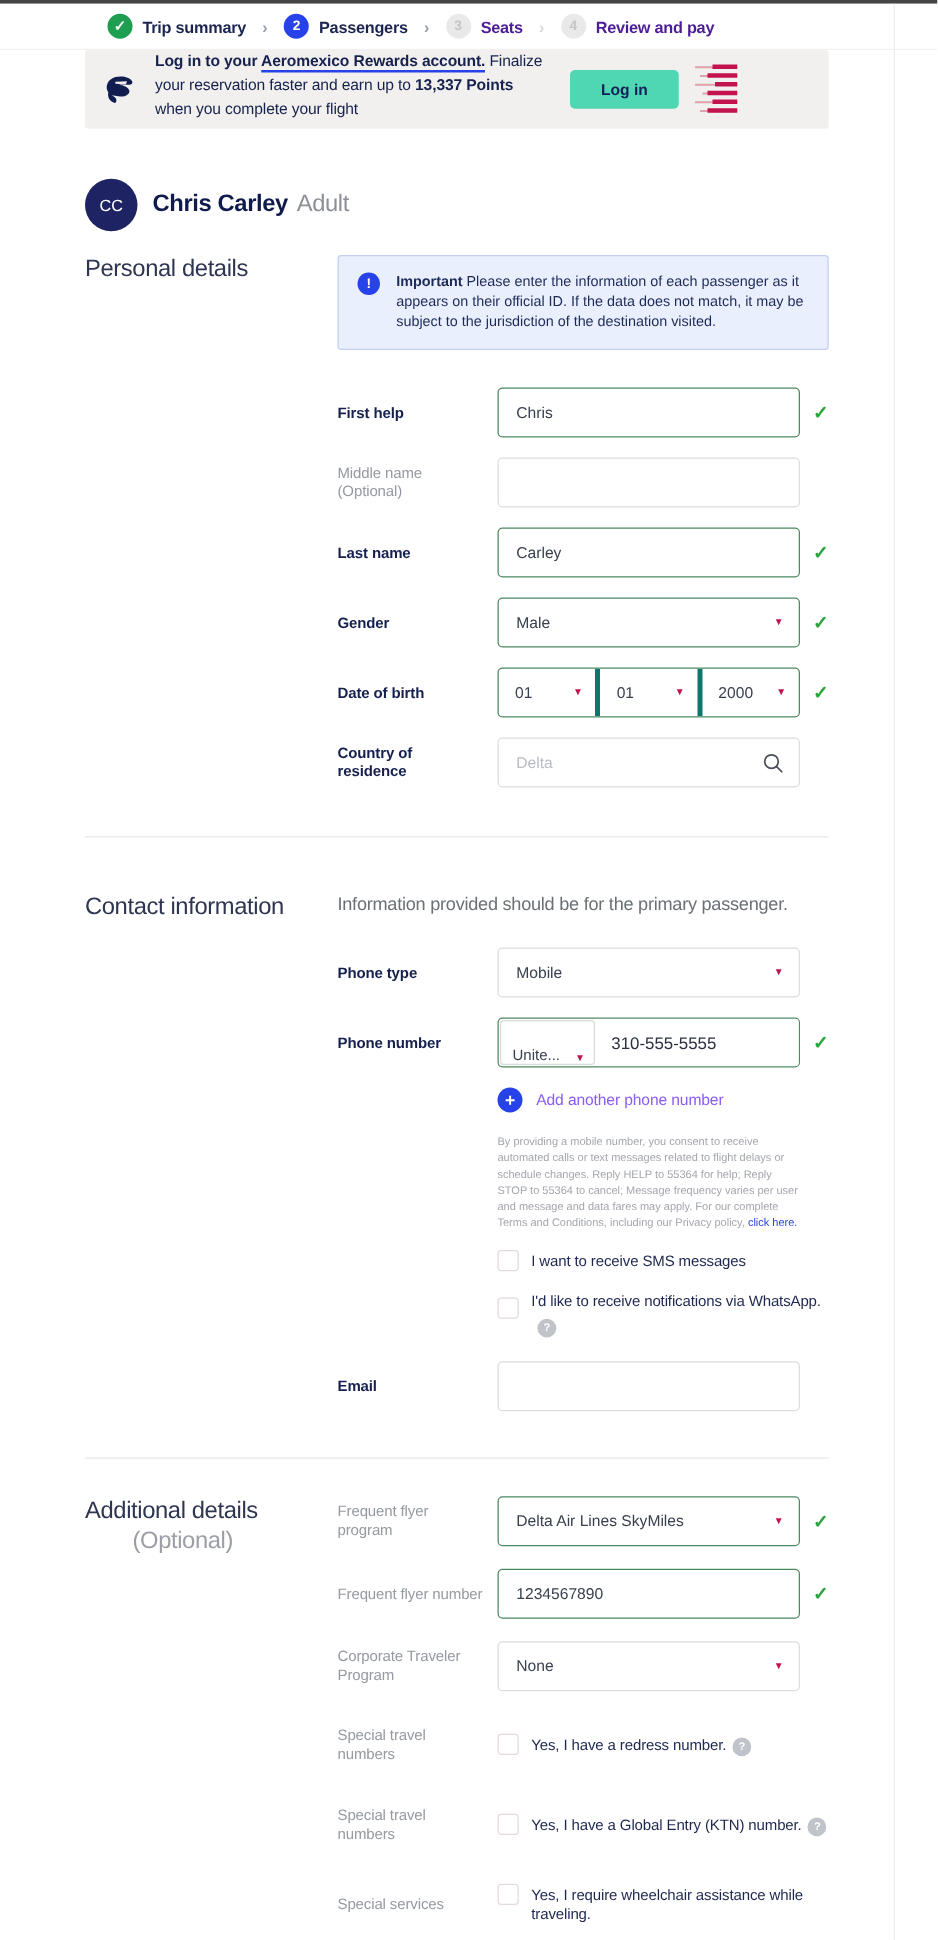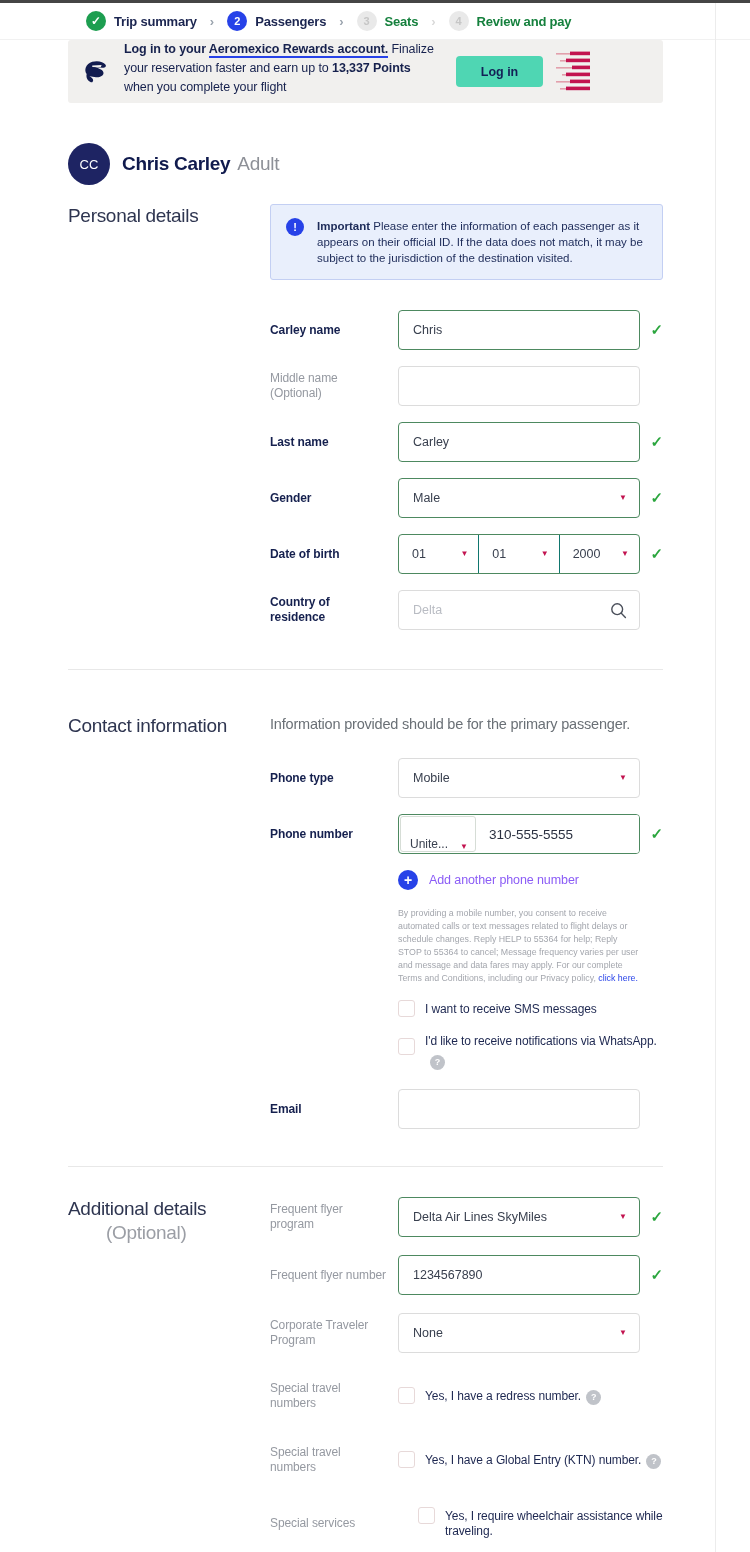--- a/index.html
+++ b/index.html
@@ -13,21 +13,21 @@
 
   
   .stepper { height:37px; display:flex; align-items:center; padding-left:86px; border-bottom:1px solid #f1f1f1; background:#fff; }
   .step { display:flex; align-items:center; gap:8px; }
   .step-circle { width:20px; height:20px; border-radius:50%; display:flex; align-items:center; justify-content:center;
     font-size:11px; font-weight:bold; color:#fff; }
   .step-circle.done { background:#1d9e50; font-size:12px; }
   .step-circle.active { background:#2742e8; }
   .step-circle.todo { background:#e9e9e9; color:#c6c6c6; }
   .step-label { font-size:13px; font-weight:bold; color:#1b2550; letter-spacing:-0.2px; }
-  .step-label.todo { color:#15803d; }
+  .step-label.todo { color:#4c1d95; }
   .step-sep { font-size:13px; color:#9aa3ad; margin:0 13px; font-weight:bold; }
   .step-sep.todo { color:#d9d9d9; }
 
   
   .banner { margin-left:68px; width:595px; height:63px; background:#f1f0ee; border-radius:3px;
     display:flex; align-items:center; overflow:hidden; }
   .eagle { width:30px; height:30px; margin-left:13px; flex:0 0 auto; }
   .banner-text { margin-left:13px; width:318px; font-size:12.5px; line-height:19px; color:#16214d; margin-top:-7px; letter-spacing:-0.1px; }
   .banner-text b { font-weight:bold; }
   .banner-link { font-weight:bold; border-bottom:2px solid #2742e8; }
@@ -61,21 +61,21 @@
   .ctrl { height:40px; border:1px solid #dcdcdc; border-radius:4px; background:#fff; display:flex; align-items:center;
     padding:0 12px 0 14px; font-size:12.5px; color:#39404f; width:242px; }
   .ctrl.valid { border:1.5px solid #4d8960; }
   input.ctrl { font-family:inherit; outline:none; }
   input.ctrl::placeholder { color:#b9bcc3; }
   .select { justify-content:space-between; cursor:pointer; }
   .caret { color:#c2134f; font-size:8px; line-height:1; }
   .check { font-size:15px; font-weight:bold; color:#2ba63e; text-align:right; }
   .dob-group { padding:0; overflow:hidden; }
   .dob-cell { flex:1; height:100%; display:flex; align-items:center; justify-content:space-between;
-    padding:0 10px 0 13px; border-right:1px solid #0f766e; font-size:12.5px; cursor:pointer; }
+    padding:0 10px 0 13px; border-right:4px solid #0f766e; font-size:12.5px; cursor:pointer; }
   .dob-cell:last-child { border-right:none; }
   .country-ctrl { justify-content:space-between; }
   .country-ph { color:#b9bcc3; }
 
   
   .phone-group { padding:0; overflow:hidden; align-items:stretch; }
   .phone-country { flex:0 0 76px; margin:1px; border:1px solid #d6ddd6; border-radius:3px;
     display:flex; align-items:flex-end; justify-content:space-between; padding:0 7px 0 9px; font-size:12px; color:#39404f; cursor:pointer; }
   .phone-num { flex:1; border:none; outline:none; font-family:inherit; font-size:13.5px; color:#2a3040; padding-left:12px; min-width:0; }
 
@@ -164,21 +164,21 @@
   <div>
     <div class="section-heading">Personal details</div>
   </div>
   <div>
     <div class="notice">
       <span class="notice-icon">!</span>
       <b>Important</b><span> Please enter the information of each passenger as it appears on their official ID. If the data does not match, it may be subject to the jurisdiction of the destination visited.</span>
     </div>
 
     <div class="frow" style="margin-top:30px;">
-      <div class="flabel">Carley name</div>
+      <div class="flabel">First help</div>
       <input class="ctrl valid" value="Chris" style="">
       <div class="check">✓</div>
     </div>
 
     <div class="frow">
       <div class="flabel muted">Middle name (Optional)</div>
       <input class="ctrl" value="" style="">
       <div></div>
     </div>
 
@@ -331,21 +331,21 @@
     </div>
 
     <div class="arow" style="margin-top:34px;">
       <div class="flabel muted">Special travel numbers</div>
       <div class="chkcell" style="grid-column:2 / span 2;">
         <span class="checkbox"></span>
         <span class="chk-label"><span>Yes, I have a Global Entry (KTN) number.</span><span class="help-icon">?</span></span>
       </div>
     </div>
 
-    <div class="arow" style="margin-top:32px;gap:20px;">
+    <div class="arow" style="margin-top:32px;">
       <div class="flabel muted">Special services</div>
       <div class="chkcell" style="grid-column:2 / span 2;">
         <span class="checkbox"></span>
         <span class="chk-label">Yes, I require wheelchair assistance while traveling.</span>
       </div>
     </div>
 
   </div>
 </div>
 

